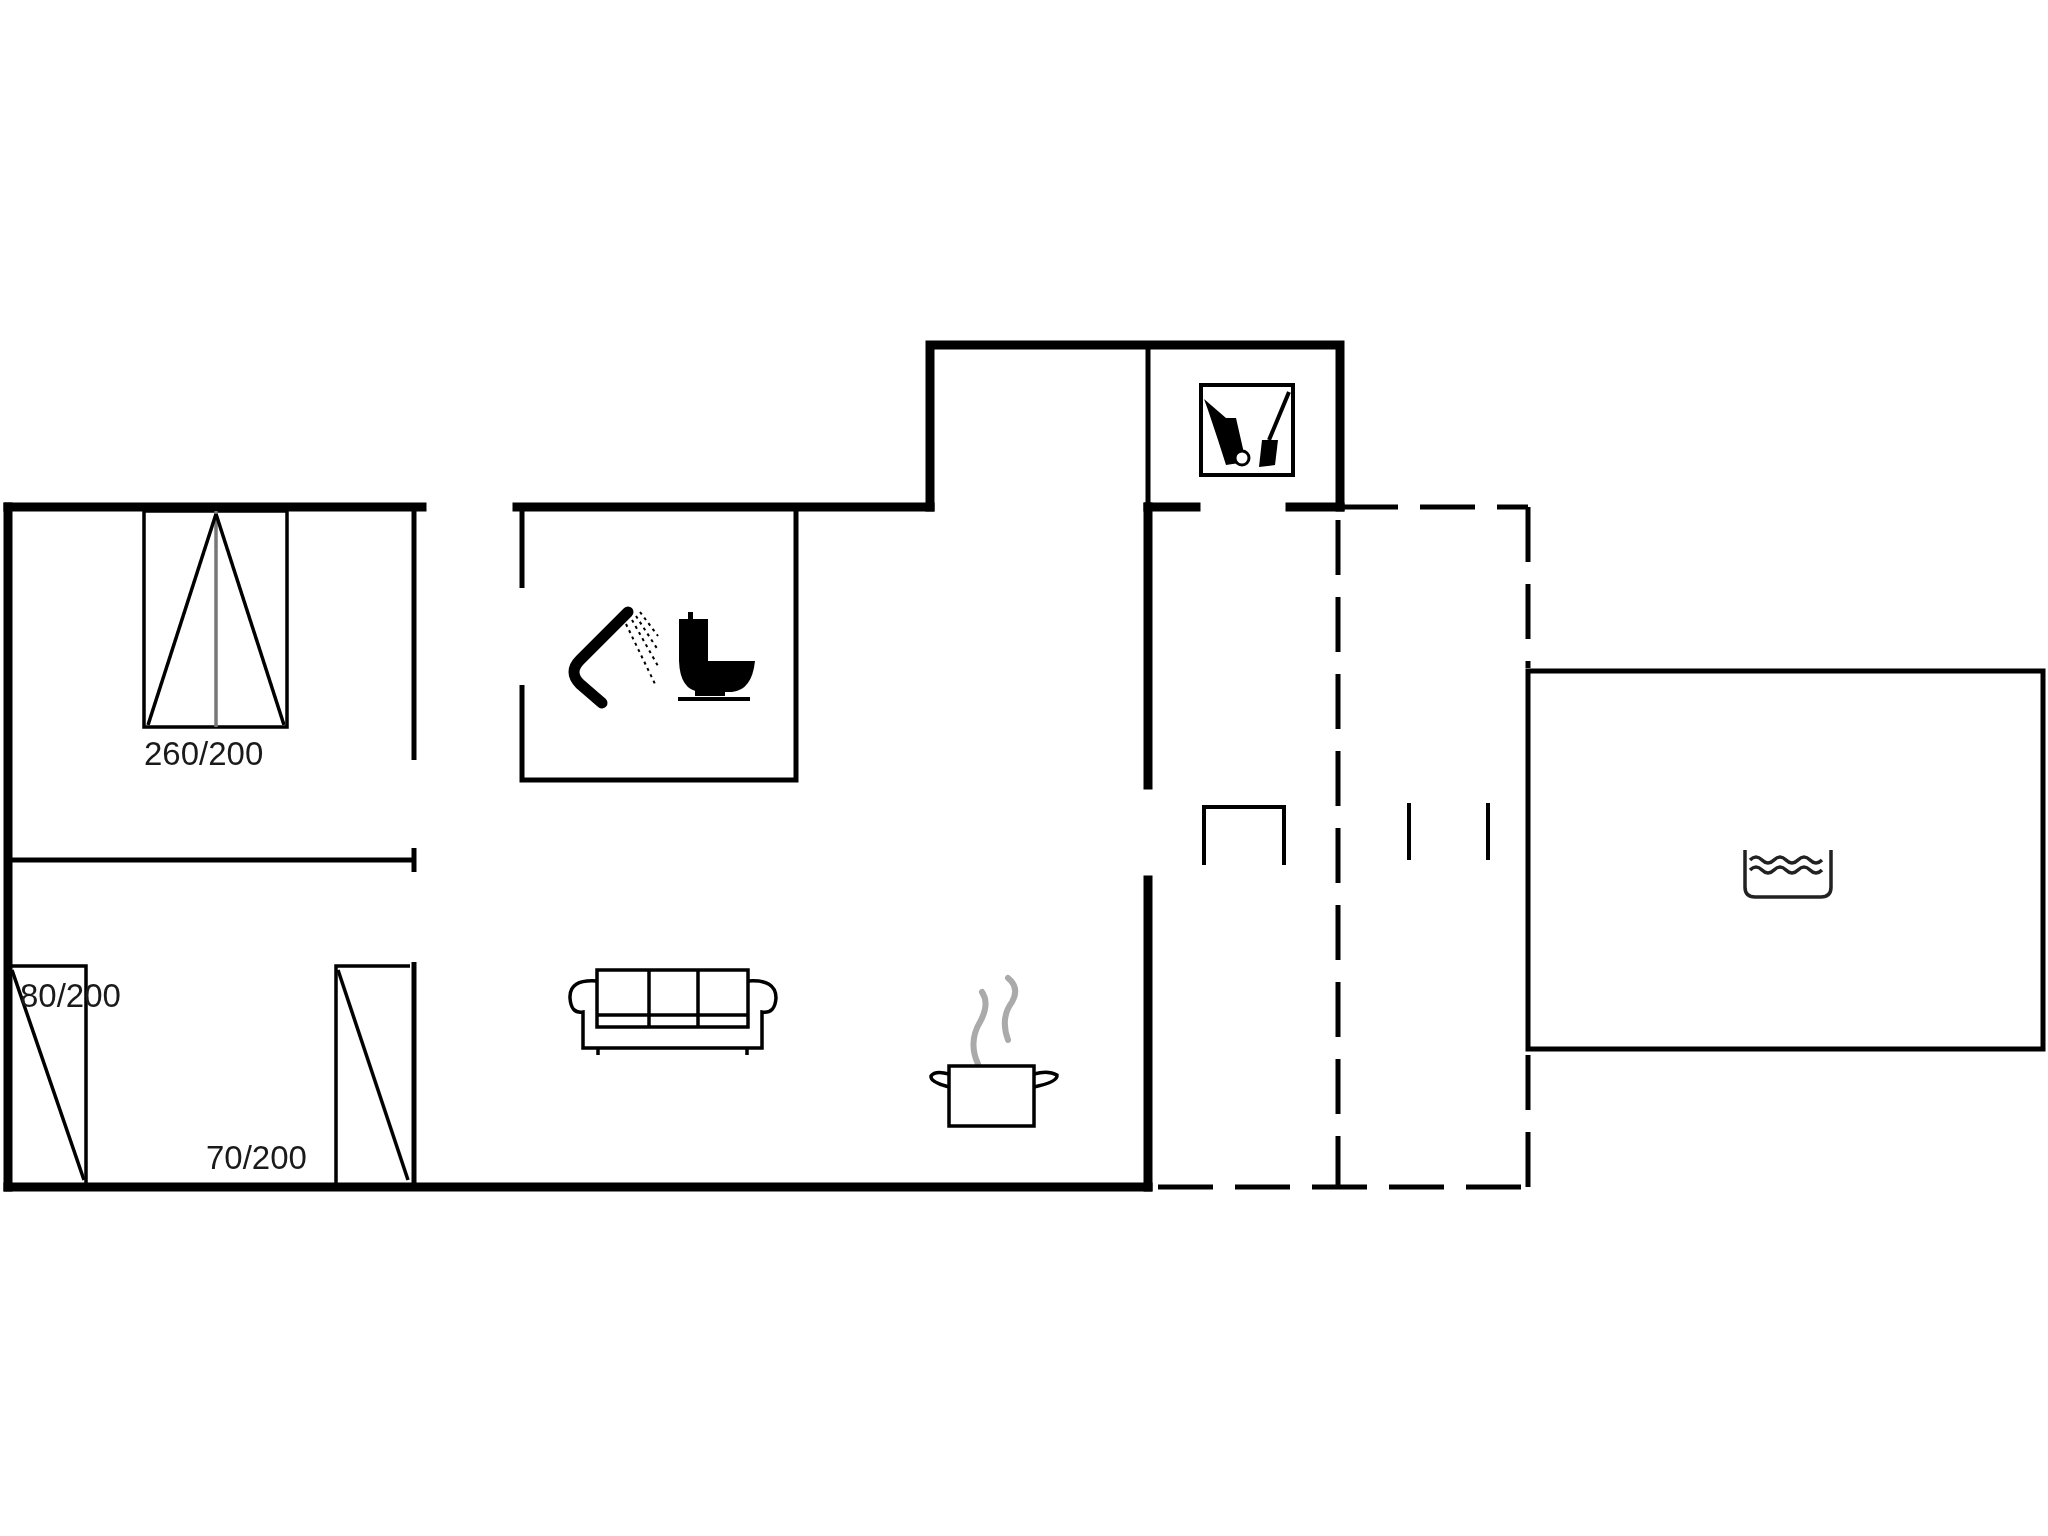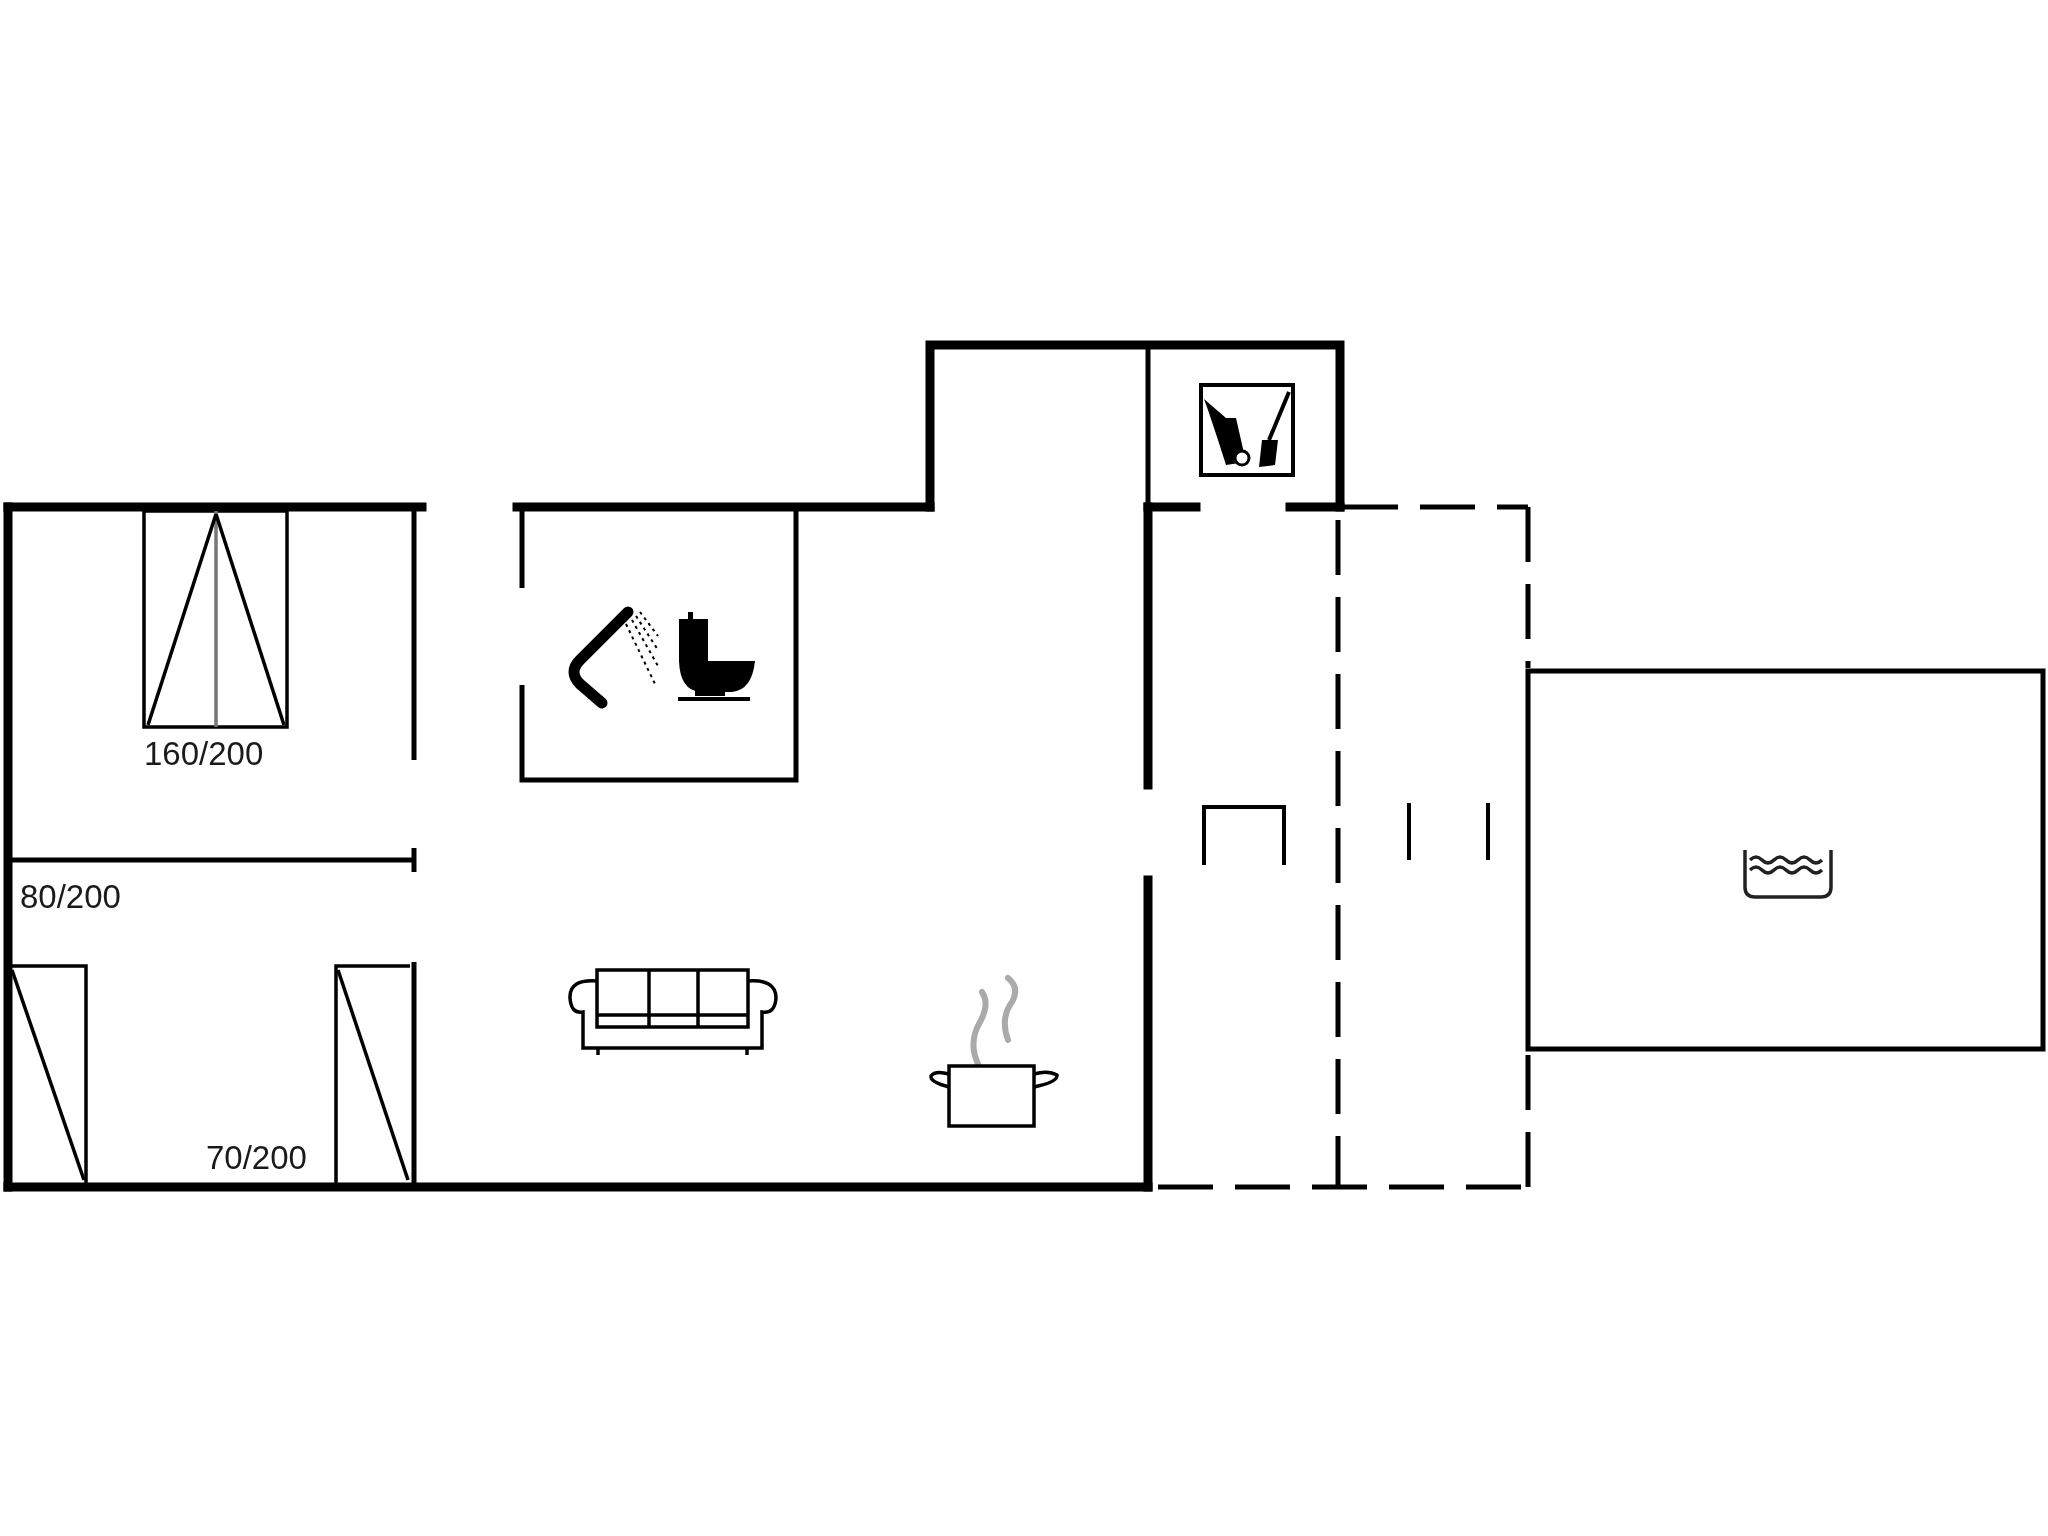--- a/index.html
+++ b/index.html
@@ -124,15 +124,15 @@
 
   <g>
     <path d="M978,1064 Q968,1042 980,1022 Q990,1004 982,992" stroke="#aaa" stroke-width="6" fill="none" stroke-linecap="round"></path>
     <path d="M1008,1040 Q1000,1018 1012,1002 Q1020,988 1008,978" stroke="#aaa" stroke-width="6" fill="none" stroke-linecap="round"></path>
     <rect x="949" y="1066" width="85" height="60" fill="none" stroke="#000" stroke-width="3.5"></rect>
     <path d="M949,1074 Q935,1070 931,1076 Q930,1082 949,1087" fill="none" stroke="#000" stroke-width="3.5"></path>
     <path d="M1034,1074 Q1048,1070 1057,1075 Q1058,1082 1034,1087" fill="none" stroke="#000" stroke-width="3.5"></path>
   </g>
 </svg>
 
-<div class="label" style="left:144px; top:737px;">160/200</div>
-<div class="label" style="left:20px; top:880px;text-align:right;">80/200</div>
+<div class="label" style="left:144px; top:737px;">260/200</div>
+<div class="label" style="left:20px; top:979px;text-align:right;">80/200</div>
 <div class="label" style="left:206px; top:1141px;">70/200</div>
 
 </body></html>

